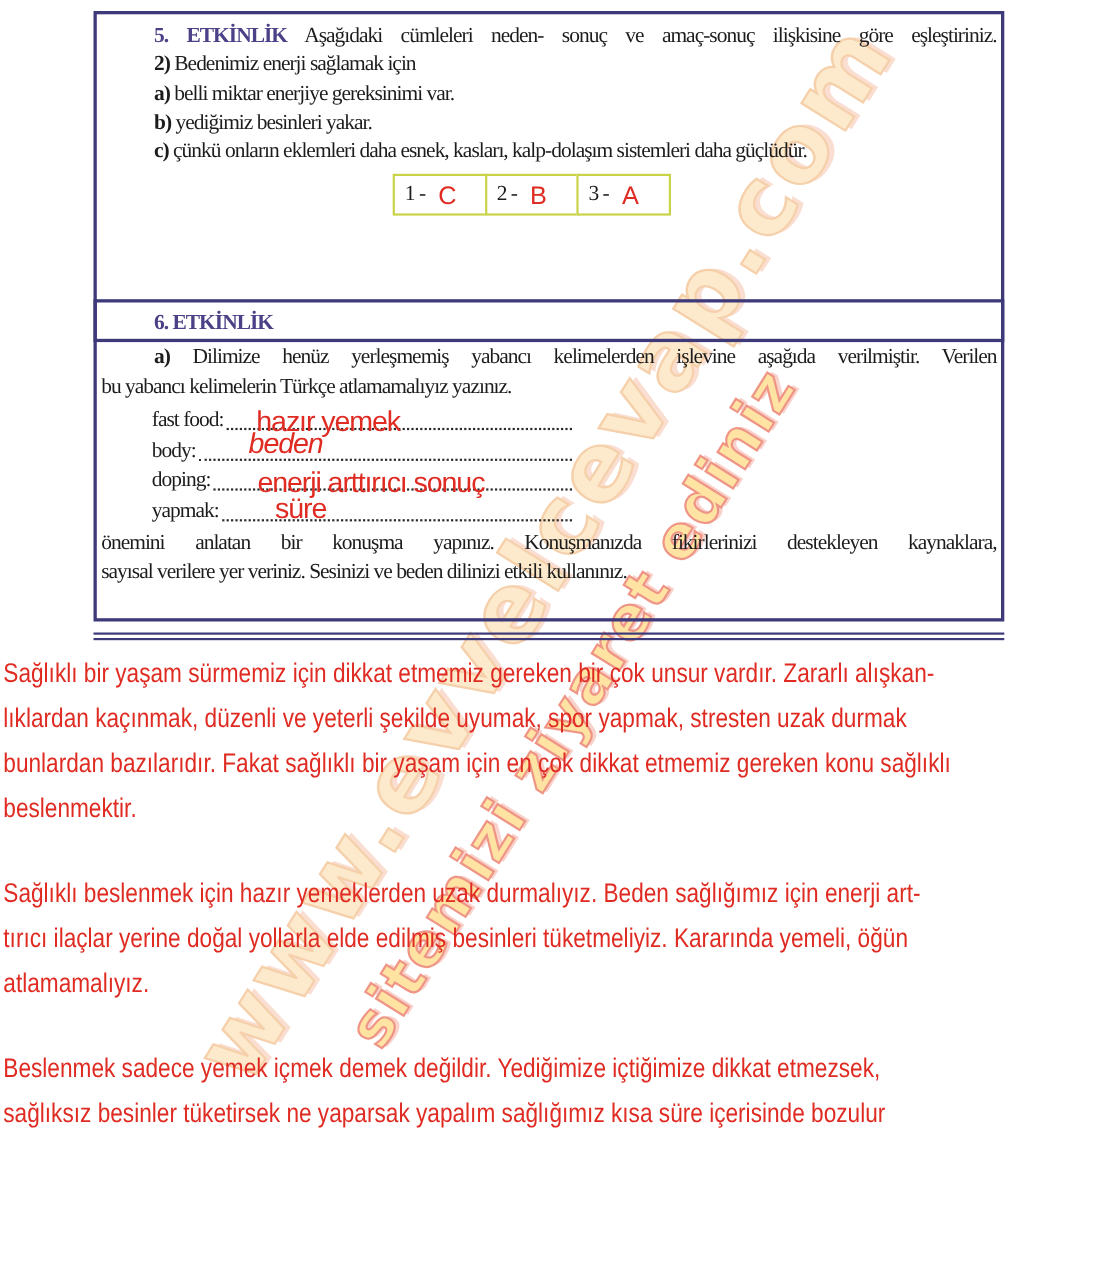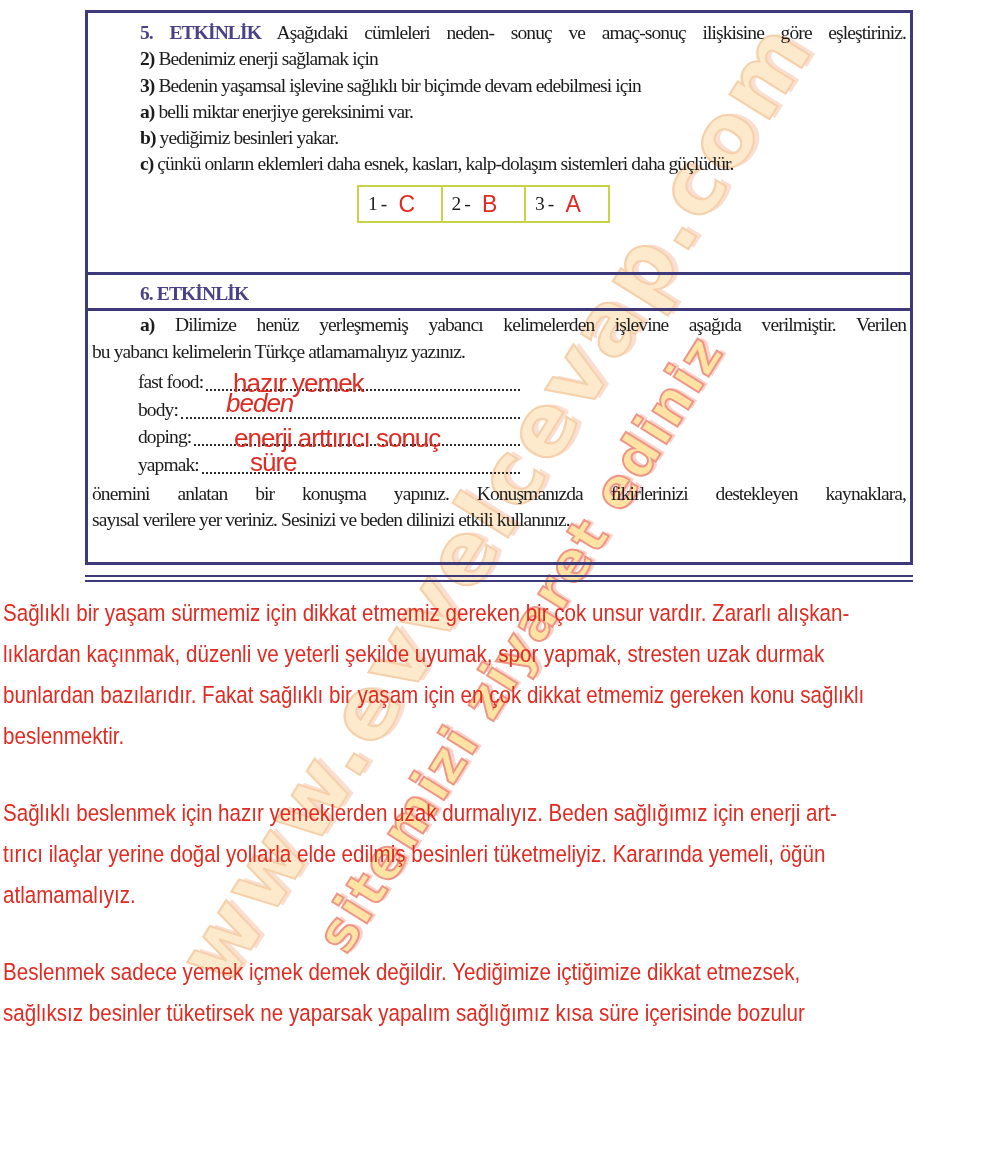--- a/index.html
+++ b/index.html
@@ -101,21 +101,20 @@
 
   <div class="content">
 
     <section class="abox" id="box5">
       <div class="inner5">
         <div class="jline">
           <span class="acttitle">5. ETKİNLİK</span>
           <span>Aşağıdaki cümleleri neden- sonuç ve amaç-sonuç ilişkisine göre eşleştiriniz.</span>
         </div>
         <div class="item"><b>2)</b> <span>Bedenimiz enerji sağlamak için</span></div>
-        <div class="item"><b>3)</b> <span>Bedenin yaşamsal işlevine sağlıklı bir biçimde devam edebilmesi için</span></div>
         <div class="item"><b>a)</b> <span>belli miktar enerjiye gereksinimi var.</span></div>
         <div class="item"><b>b)</b> <span>yediğimiz besinleri yakar.</span></div>
         <div class="item"><b>c)</b> <span>çünkü onların eklemleri daha esnek, kasları, kalp-dolaşım sistemleri daha güçlüdür.</span></div>
 
         <div class="ansrow">
           <div class="anscell">
             <span class="ansq">1 -</span>
             <span class="ansv">C</span>
           </div>
           <div class="anscell">

